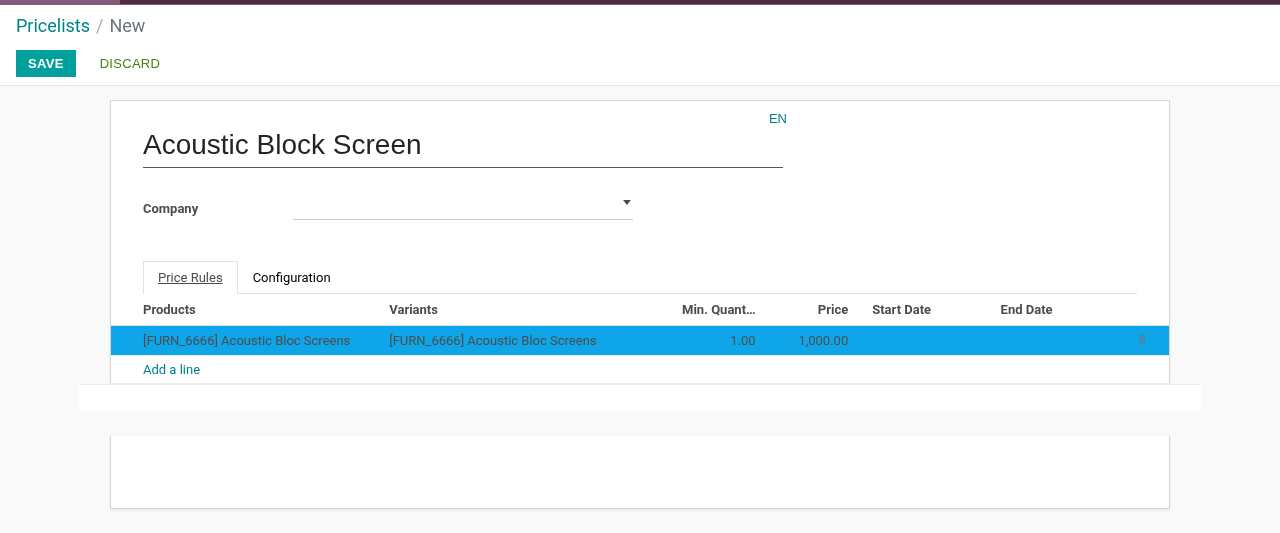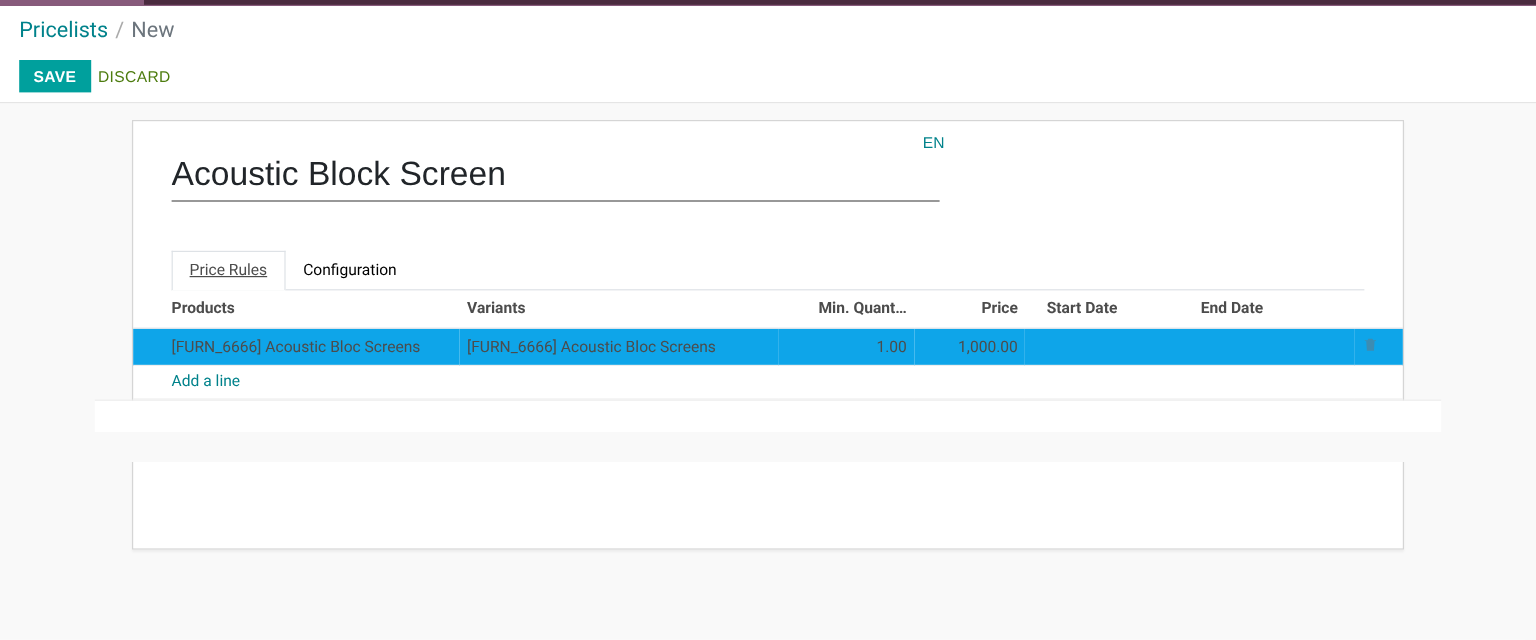--- a/index.html
+++ b/index.html
@@ -4,21 +4,21 @@
 <style>
   * { box-sizing: border-box; margin: 0; padding: 0; }
   html, body { width: 1280px; height: 533px; font-family: -apple-system, BlinkMacSystemFont, "Segoe UI", Roboto, "Helvetica Neue", Arial, sans-serif; background: #f9f9f9; color: #4c4c4c; font-size: 13px; }
   .topbar { height: 5px; background: #4a2b3f; border-bottom: 1px solid #875a7b; }
   .topbar .hl { width: 120px; height: 5px; background: #875a7b; }
   .header { background: #fff; padding: 10px 16px 8px 16px; border-bottom: 1px solid #e5e5e5; }
   .breadcrumb { font-size: 18px; display: flex; align-items: flex-end; gap: 6px; margin-bottom: 14px; }
   .breadcrumb .link { color: #00828b; cursor: pointer; }
   .breadcrumb .sep { color: #aaa; }
   .breadcrumb .current { color: #6c757d; }
-  .controls { display: flex; align-items: center; gap: 6px; }
+  .controls { display: flex; align-items: center; gap: 24px; }
   .btn-primary { background: #00a09d; color: #fff; border: none; padding: 6px 12px; font-weight: 600; font-size: 13px; letter-spacing: 0.3px; cursor: pointer; }
   .btn-link { background: none; border: none; color: #4d7c0f; font-weight: 500; font-size: 13px; letter-spacing: 0.3px; cursor: pointer; }
   .content { padding: 14px 0; display: flex; justify-content: center; }
   .sheet { width: 1060px; background: #fff; border: 1px solid #d5d5d5; box-shadow: 0 2px 2px rgba(0,0,0,0.05); padding: 24px 32px 72px 32px; position: relative; }
   .title-wrap { position: relative; width: 640px; }
   .title-input { width: 100%; font-size: 28px; font-weight: 400; border: none; border-bottom: 1px solid #555; padding: 4px 0 6px 0; outline: none; color: #212529; }
   .lang-btn { position: absolute; right: -4px; top: -14px; color: #00828b; font-size: 13px; font-weight: 500; background: none; border: none; cursor: pointer; }
   .field-row { display: flex; align-items: center; margin-top: 28px; }
   .field-label { width: 150px; font-weight: 700; color: #4c4c4c; font-size: 13px; }
   .field-input-wrap { position: relative; width: 340px; }
@@ -61,20 +61,27 @@
 </div>
 
 <div class="content">
   <div class="sheet">
 
     <div class="title-wrap">
       <button class="lang-btn">EN</button>
       <input class="title-input" type="text" value="Acoustic Block Screen" style="">
     </div>
 
+    <div class="field-row">
+      <div class="field-label">Company</div>
+      <div class="field-input-wrap">
+        <input class="field-input" type="text" value="" style="">
+        <div class="caret"></div>
+      </div>
+    </div>
 
     <div class="tabs">
       <div class="tab active">Price Rules</div>
       <div class="tab">Configuration</div>
     </div>
 
     <div class="table-wrap">
       <table>
         <thead>
           <tr>

